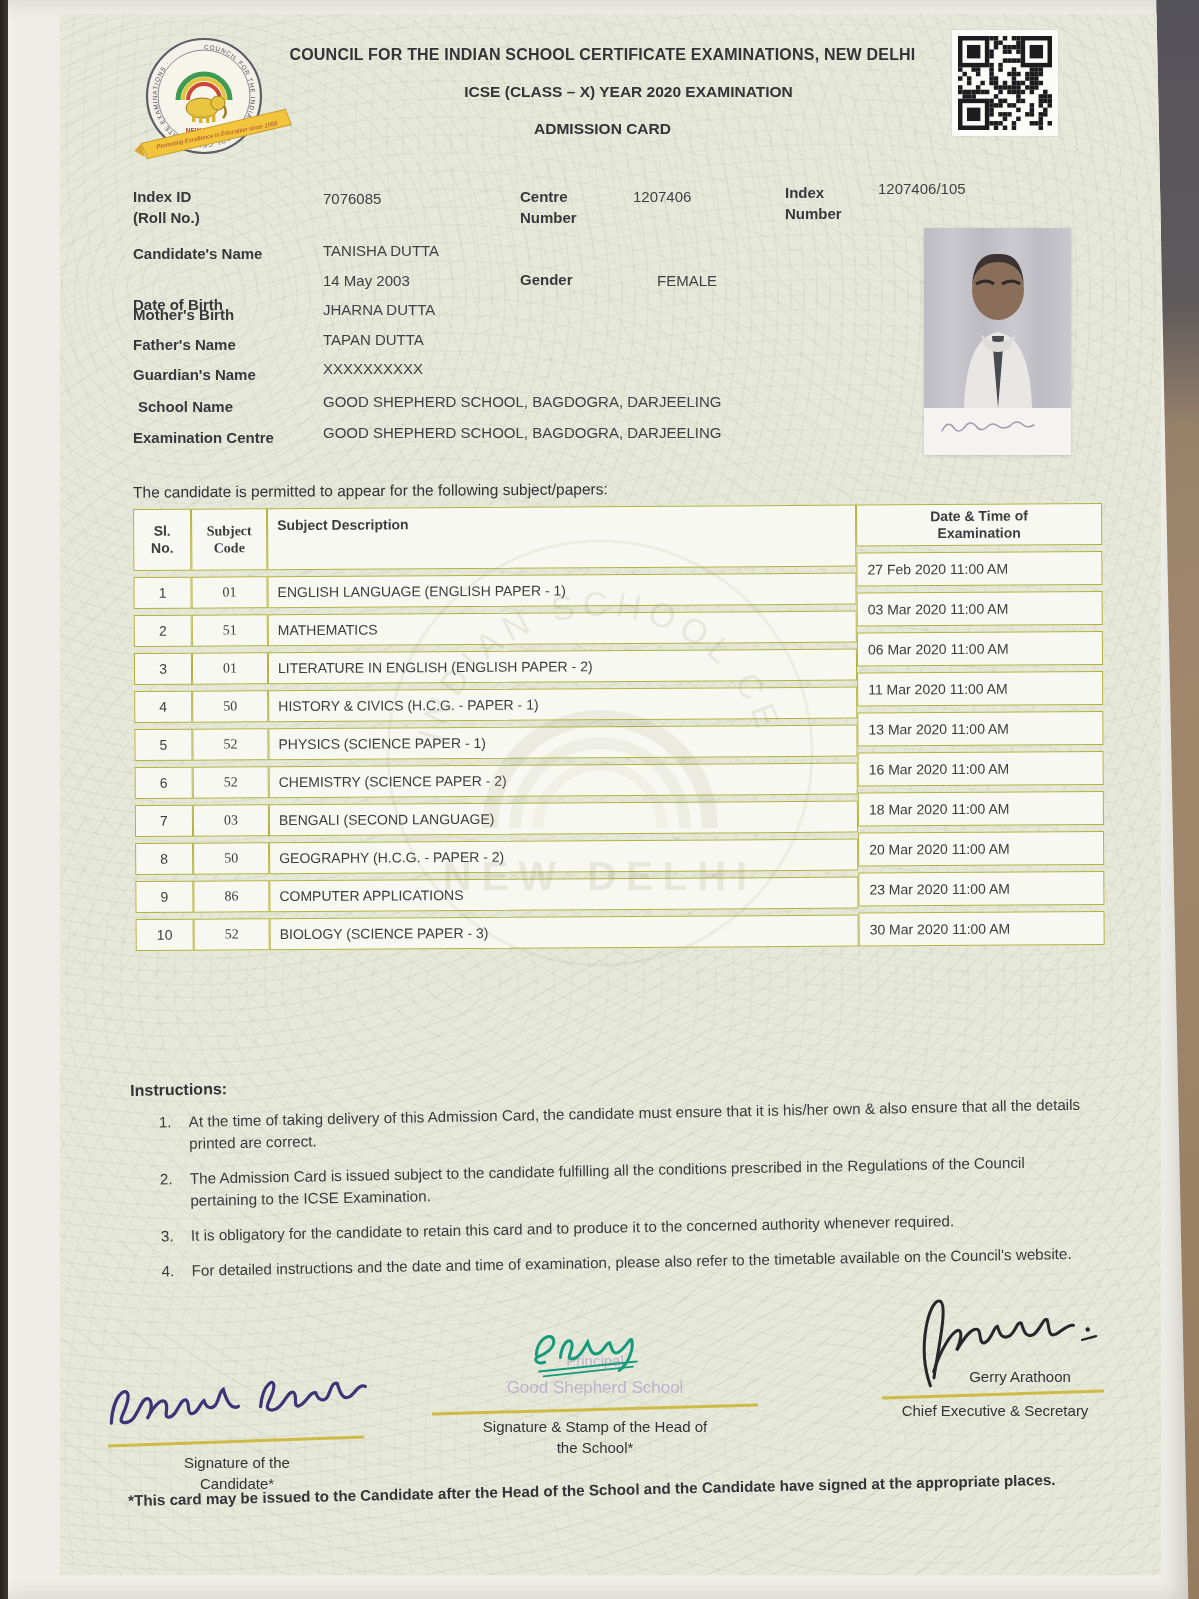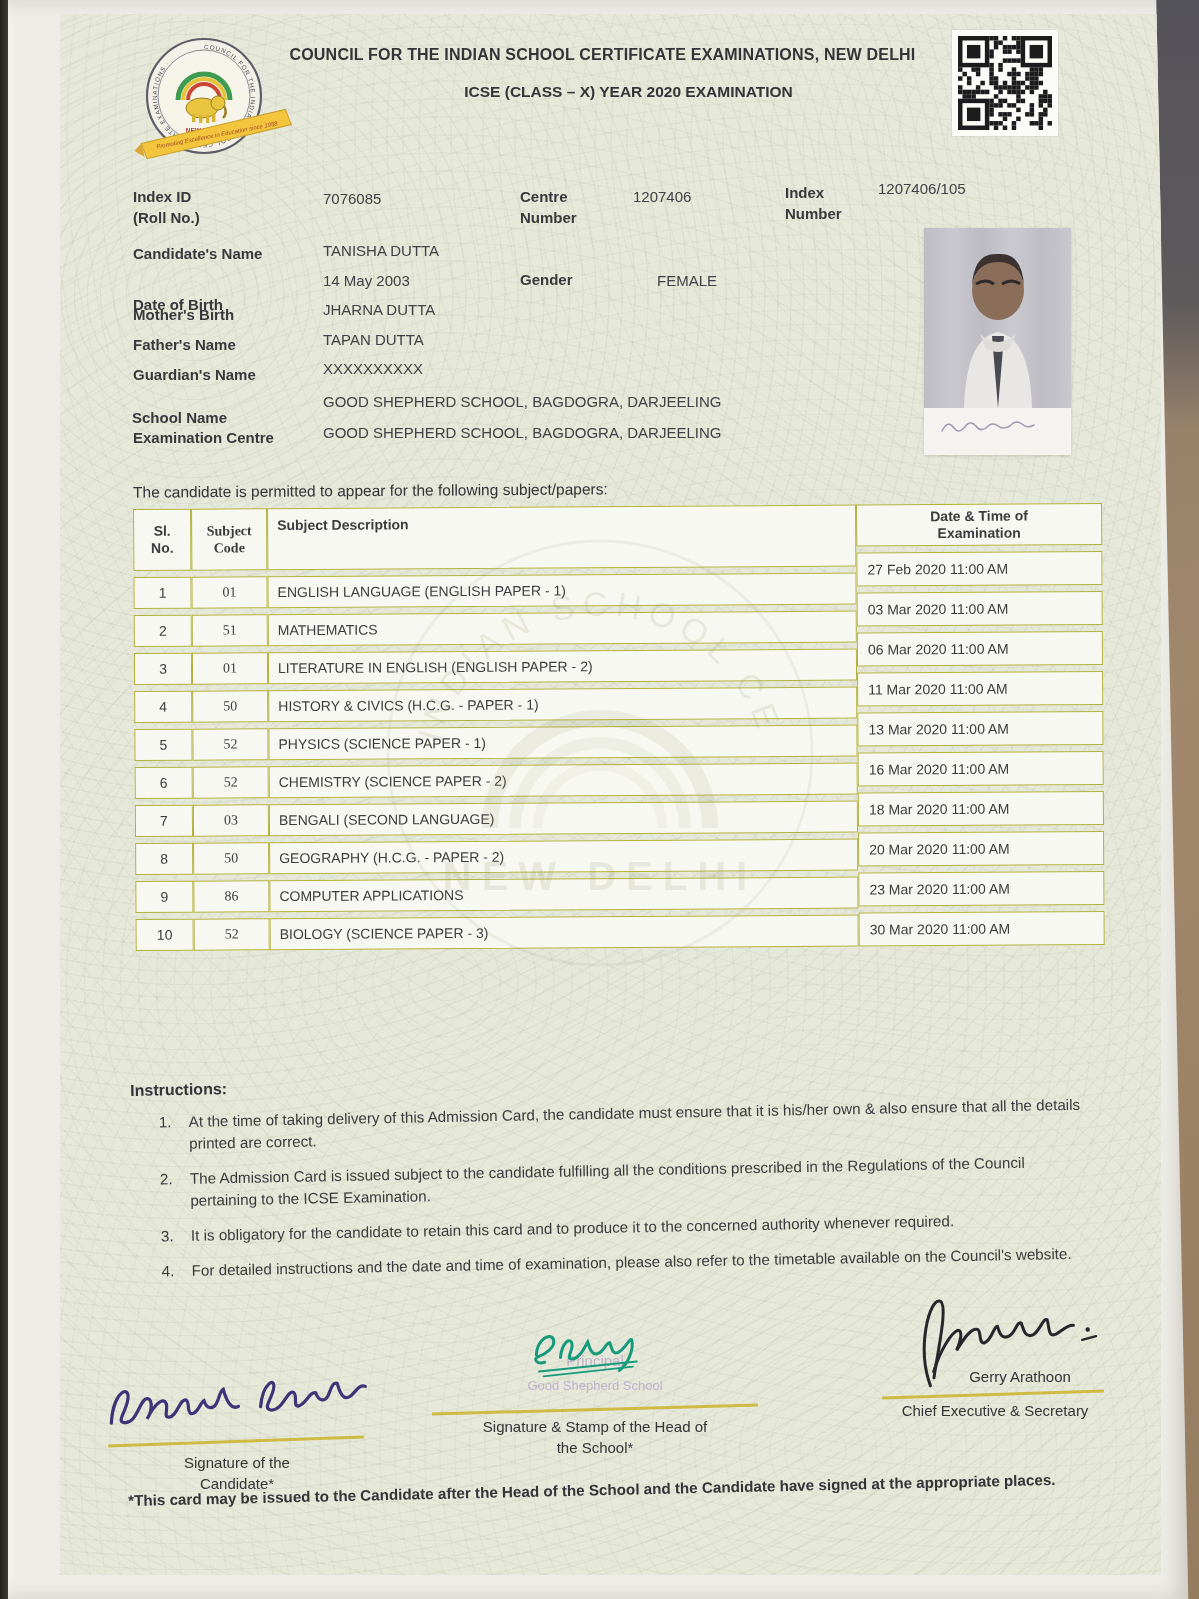--- a/index.html
+++ b/index.html
@@ -109,20 +109,21 @@
     <text x="64" y="99" font-size="6.5" font-weight="bold" fill="#b03a2e" text-anchor="middle">NEW DELHI</text>
     <g transform="rotate(-11 20 112)">
       <path d="M2,106 L150,100 L153,116 L5,122 Z" fill="#f2c53d" stroke="#c99f2b" stroke-width="1"></path>
       <path d="M2,106 L-6,112 L3,120 Z" fill="#d8a72f"></path>
       <text x="78" y="114" font-size="6" font-style="italic" fill="#a5482c" text-anchor="middle">Promoting Excellence in Education since 1958</text>
     </g>
   </svg>
 
   <div id="title1" class="ttl">COUNCIL FOR THE INDIAN SCHOOL CERTIFICATE EXAMINATIONS, NEW DELHI</div>
   <div id="title2" class="ttl">ICSE (CLASS – X) YEAR  2020 EXAMINATION</div>
+  <div id="title3" class="ttl">ADMISSION CARD</div>
 
   <div id="qr-box">
       <svg id="qr-svg" width="94" height="94">
         <rect x="31.33" y="0.00" width="4.48" height="4.48" fill="#1c1c1e"></rect>
         <rect x="35.81" y="0.00" width="4.48" height="4.48" fill="#1c1c1e"></rect>
         <rect x="44.76" y="0.00" width="4.48" height="4.48" fill="#1c1c1e"></rect>
         <rect x="53.71" y="0.00" width="4.48" height="4.48" fill="#1c1c1e"></rect>
         <rect x="58.19" y="0.00" width="4.48" height="4.48" fill="#1c1c1e"></rect>
         <rect x="35.81" y="4.48" width="4.48" height="4.48" fill="#1c1c1e"></rect>
         <rect x="40.29" y="4.48" width="4.48" height="4.48" fill="#1c1c1e"></rect>
@@ -292,21 +293,21 @@
 
   <div class="lbl" style="left:133px;top:304px;">Mother's Birth</div>
   <div class="val" style="left:323px;top:301px;">JHARNA DUTTA</div>
 
   <div class="lbl" style="left:133px;top:334px;">Father's Name</div>
   <div class="val" style="left:323px;top:331px;">TAPAN DUTTA</div>
 
   <div class="lbl" style="left:133px;top:364px;">Guardian's Name</div>
   <div class="val" style="left:323px;top:360px;">XXXXXXXXXX</div>
 
-  <div class="lbl" style="left:132px;top:396px;margin-top:11px;">School Name</div>
+  <div class="lbl" style="left:138px;top:396px;">School Name</div>
   <div class="val" style="left:323px;top:393px;">GOOD SHEPHERD SCHOOL, BAGDOGRA, DARJEELING</div>
 
   <div class="lbl" style="left:133px;top:427px;">Examination Centre</div>
   <div class="val" style="left:323px;top:424px;">GOOD SHEPHERD SCHOOL, BAGDOGRA, DARJEELING</div>
 
   <div id="photo">
     <svg width="147" height="180">
       <rect width="147" height="180" fill="#c3c2c8"></rect>
       <rect x="0" y="0" width="147" height="180" fill="url(#curt)" opacity=".5"></rect>
       <defs>
@@ -470,21 +471,21 @@
       <path d="M8,52 C12,20 30,14 26,30 C23,42 14,50 20,52 C34,56 38,28 46,30 C52,32 48,46 44,50 C54,34 62,30 64,36 C66,42 60,50 66,50 C74,50 78,32 84,34 C88,36 84,46 88,48 C94,50 98,38 102,36 C104,44 110,46 114,40 C118,34 118,28 122,26 C124,36 128,48 136,44"></path>
       <path d="M158,46 C162,22 176,16 172,30 C169,40 160,48 168,50 C180,52 186,30 192,34 C196,38 190,48 196,48 C204,46 208,34 214,36 C216,44 222,46 226,40 C230,32 232,26 236,28 C238,36 240,46 248,42 C254,38 258,30 264,33"></path>
     </g>
   </svg>
   <div class="underline" style="left:108px;top:1440px;width:256px;transform:rotate(-2deg);"></div>
   <div class="sig-label" style="left:112px;top:1452px;width:250px;">
     <span>Signature of the</span><br><span>Candidate*</span>
   </div>
 
   <div class="stamp" style="left:470px;top:1352px;width:250px;">Principal</div>
-  <div class="stamp" style="left:445px;top:1378px;width:300px;font-size:13px;">Good Shepherd School</div>
+  <div class="stamp" style="left:445px;top:1378px;width:300px;font-size:17px;">Good Shepherd School</div>
   <svg style="position:absolute;left:508px;top:1312px;transform:rotate(-3deg);" width="160" height="72" viewBox="0 0 160 72">
     <g fill="none" stroke="#169a7c" stroke-width="3" stroke-linecap="round">
       <path d="M28,40 C30,24 44,18 46,26 C48,34 36,40 30,42 C24,44 28,50 36,48"></path>
       <path d="M52,44 C54,30 62,24 64,30 C66,36 58,44 62,46 C70,48 76,36 80,30 C82,38 84,44 90,42 C96,40 98,32 102,32 C104,38 104,44 110,42 C118,38 122,28 124,30 C126,38 120,54 110,60"></path>
       <path d="M30,57 L128,52" stroke-width="2"></path>
       <path d="M34,62 L124,57" stroke-width="1.6"></path>
     </g>
   </svg>
   <div class="underline" style="left:432px;top:1408px;width:326px;transform:rotate(-1.6deg);"></div>
   <div class="sig-label" style="left:452px;top:1416px;width:286px;">

